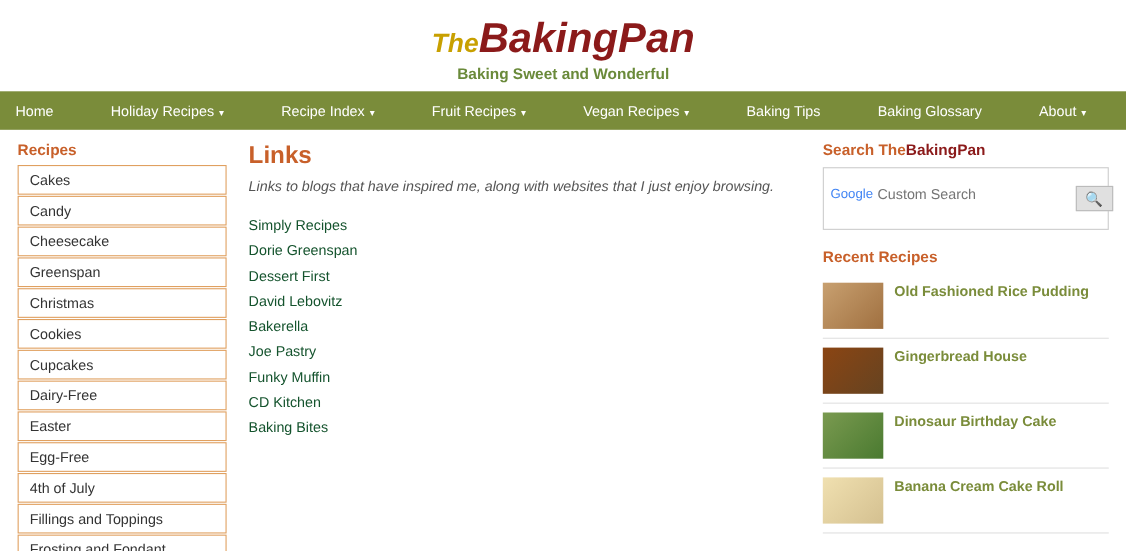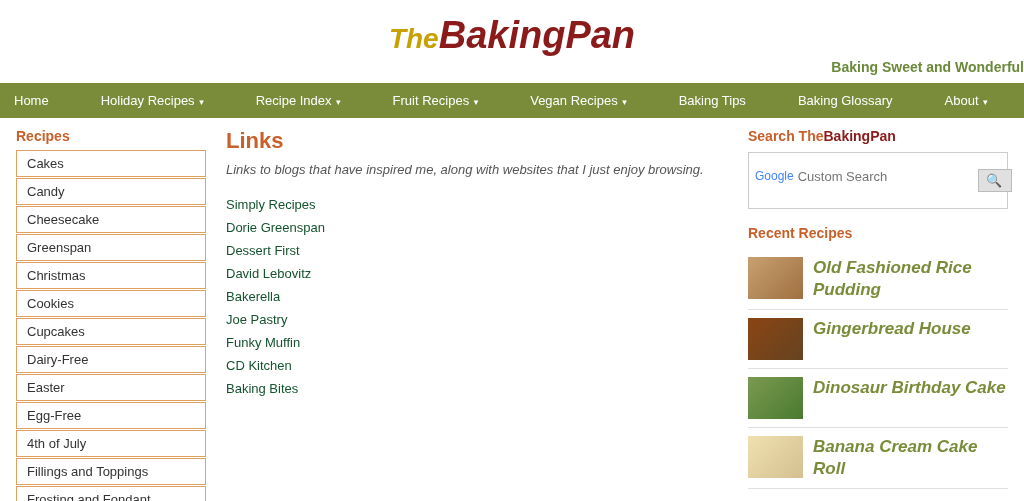--- a/index.html
+++ b/index.html
@@ -1,23 +1,23 @@
 <!DOCTYPE html>
 <html><head>
   <meta charset="utf-8">
   <style>
     * { margin: 0; padding: 0; box-sizing: border-box; }
     body { font-family: Arial, sans-serif; background: #fff; font-size: 13px; color: #333; }
 
     
     #header { text-align: center; padding: 14px 0 8px; background: #fff; }
     #logo { display: inline-block; }
-    #logo .the { color: #c8a000; font-size: 28px; font-style: italic; font-weight: bold; }
+    #logo .the { color: #c8a000; font-size: 24px; font-style: italic; font-weight: bold; }
     #logo .baking-pan { color: #8b1a1a; font-size: 38px; font-weight: bold; font-style: italic; }
-    #tagline { color: #6a8a3a; font-size: 14px; font-weight: bold; margin-top: 2px; text-align: right; }
+    #tagline { color: #6a8a3a; font-size: 14px; font-weight: bold; margin-top: 2px; }
 
     
     #nav { background: #7a8c3a; padding: 0; display: flex; align-items: center; }
     #nav-links { display: flex; flex: 1; align-items: center; gap: 24px; }
     .nav-item { color: #fff; padding: 10px 14px; font-size: 13px; cursor: pointer; white-space: nowrap; }
     .nav-item .arrow { font-size: 9px; margin-left: 2px; }
     #social-icons { display: flex; align-items: center; gap: 4px; padding-right: 10px; }
     .social-btn { width: 28px; height: 28px; border-radius: 4px; display: flex; align-items: center; justify-content: center; cursor: pointer; font-size: 14px; font-weight: bold; color: #fff; }
     .fb-btn { background: #3b5998; }
     .pin-btn { background: #bd081c; }
@@ -44,21 +44,21 @@
     #search-box .google-label { color: #4285f4; font-size: 12px; margin-right: 4px; }
     #search-box input { border: none; outline: none; font-size: 13px; flex: 1; color: #555; }
     #search-btn { background: #e0e0e0; border: 1px solid #bbb; padding: 3px 8px; cursor: pointer; font-size: 13px; margin-left: 4px; }
     #recent-title { color: #c8602a; font-size: 14px; font-weight: bold; margin-bottom: 8px; }
     .recent-item { display: flex; align-items: flex-start; gap: 10px; padding: 8px 0; border-bottom: 1px solid #e0e0e0; }
     .recent-thumb { width: 55px; height: 42px; background: #ccc; flex-shrink: 0; overflow: hidden; display: flex; align-items: center; justify-content: center; font-size: 9px; color: #888; }
     .recent-thumb-pudding { background: linear-gradient(135deg, #c8a070 0%, #a07040 100%); }
     .recent-thumb-gingerbread { background: linear-gradient(135deg, #8b4513 0%, #654321 100%); }
     .recent-thumb-dinosaur { background: linear-gradient(135deg, #7a9a50 0%, #4a7a30 100%); }
     .recent-thumb-banana { background: linear-gradient(135deg, #f0e0b0 0%, #d4c090 100%); }
-    .recent-name { color: #7a8c3a; font-size: 17px; font-weight: bold; cursor: pointer; line-height: 1.3; font-style: italic; }
+    .recent-name { color: #7a8c3a; font-size: 13px; font-weight: bold; cursor: pointer; line-height: 1.3; }
   </style>
 </head>
 <body>
 
 <div id="header">
   <div id="logo">
     <span class="the">The</span><span class="baking-pan">BakingPan</span>
   </div>
   <div id="tagline">Baking Sweet and Wonderful</div>
 </div>

